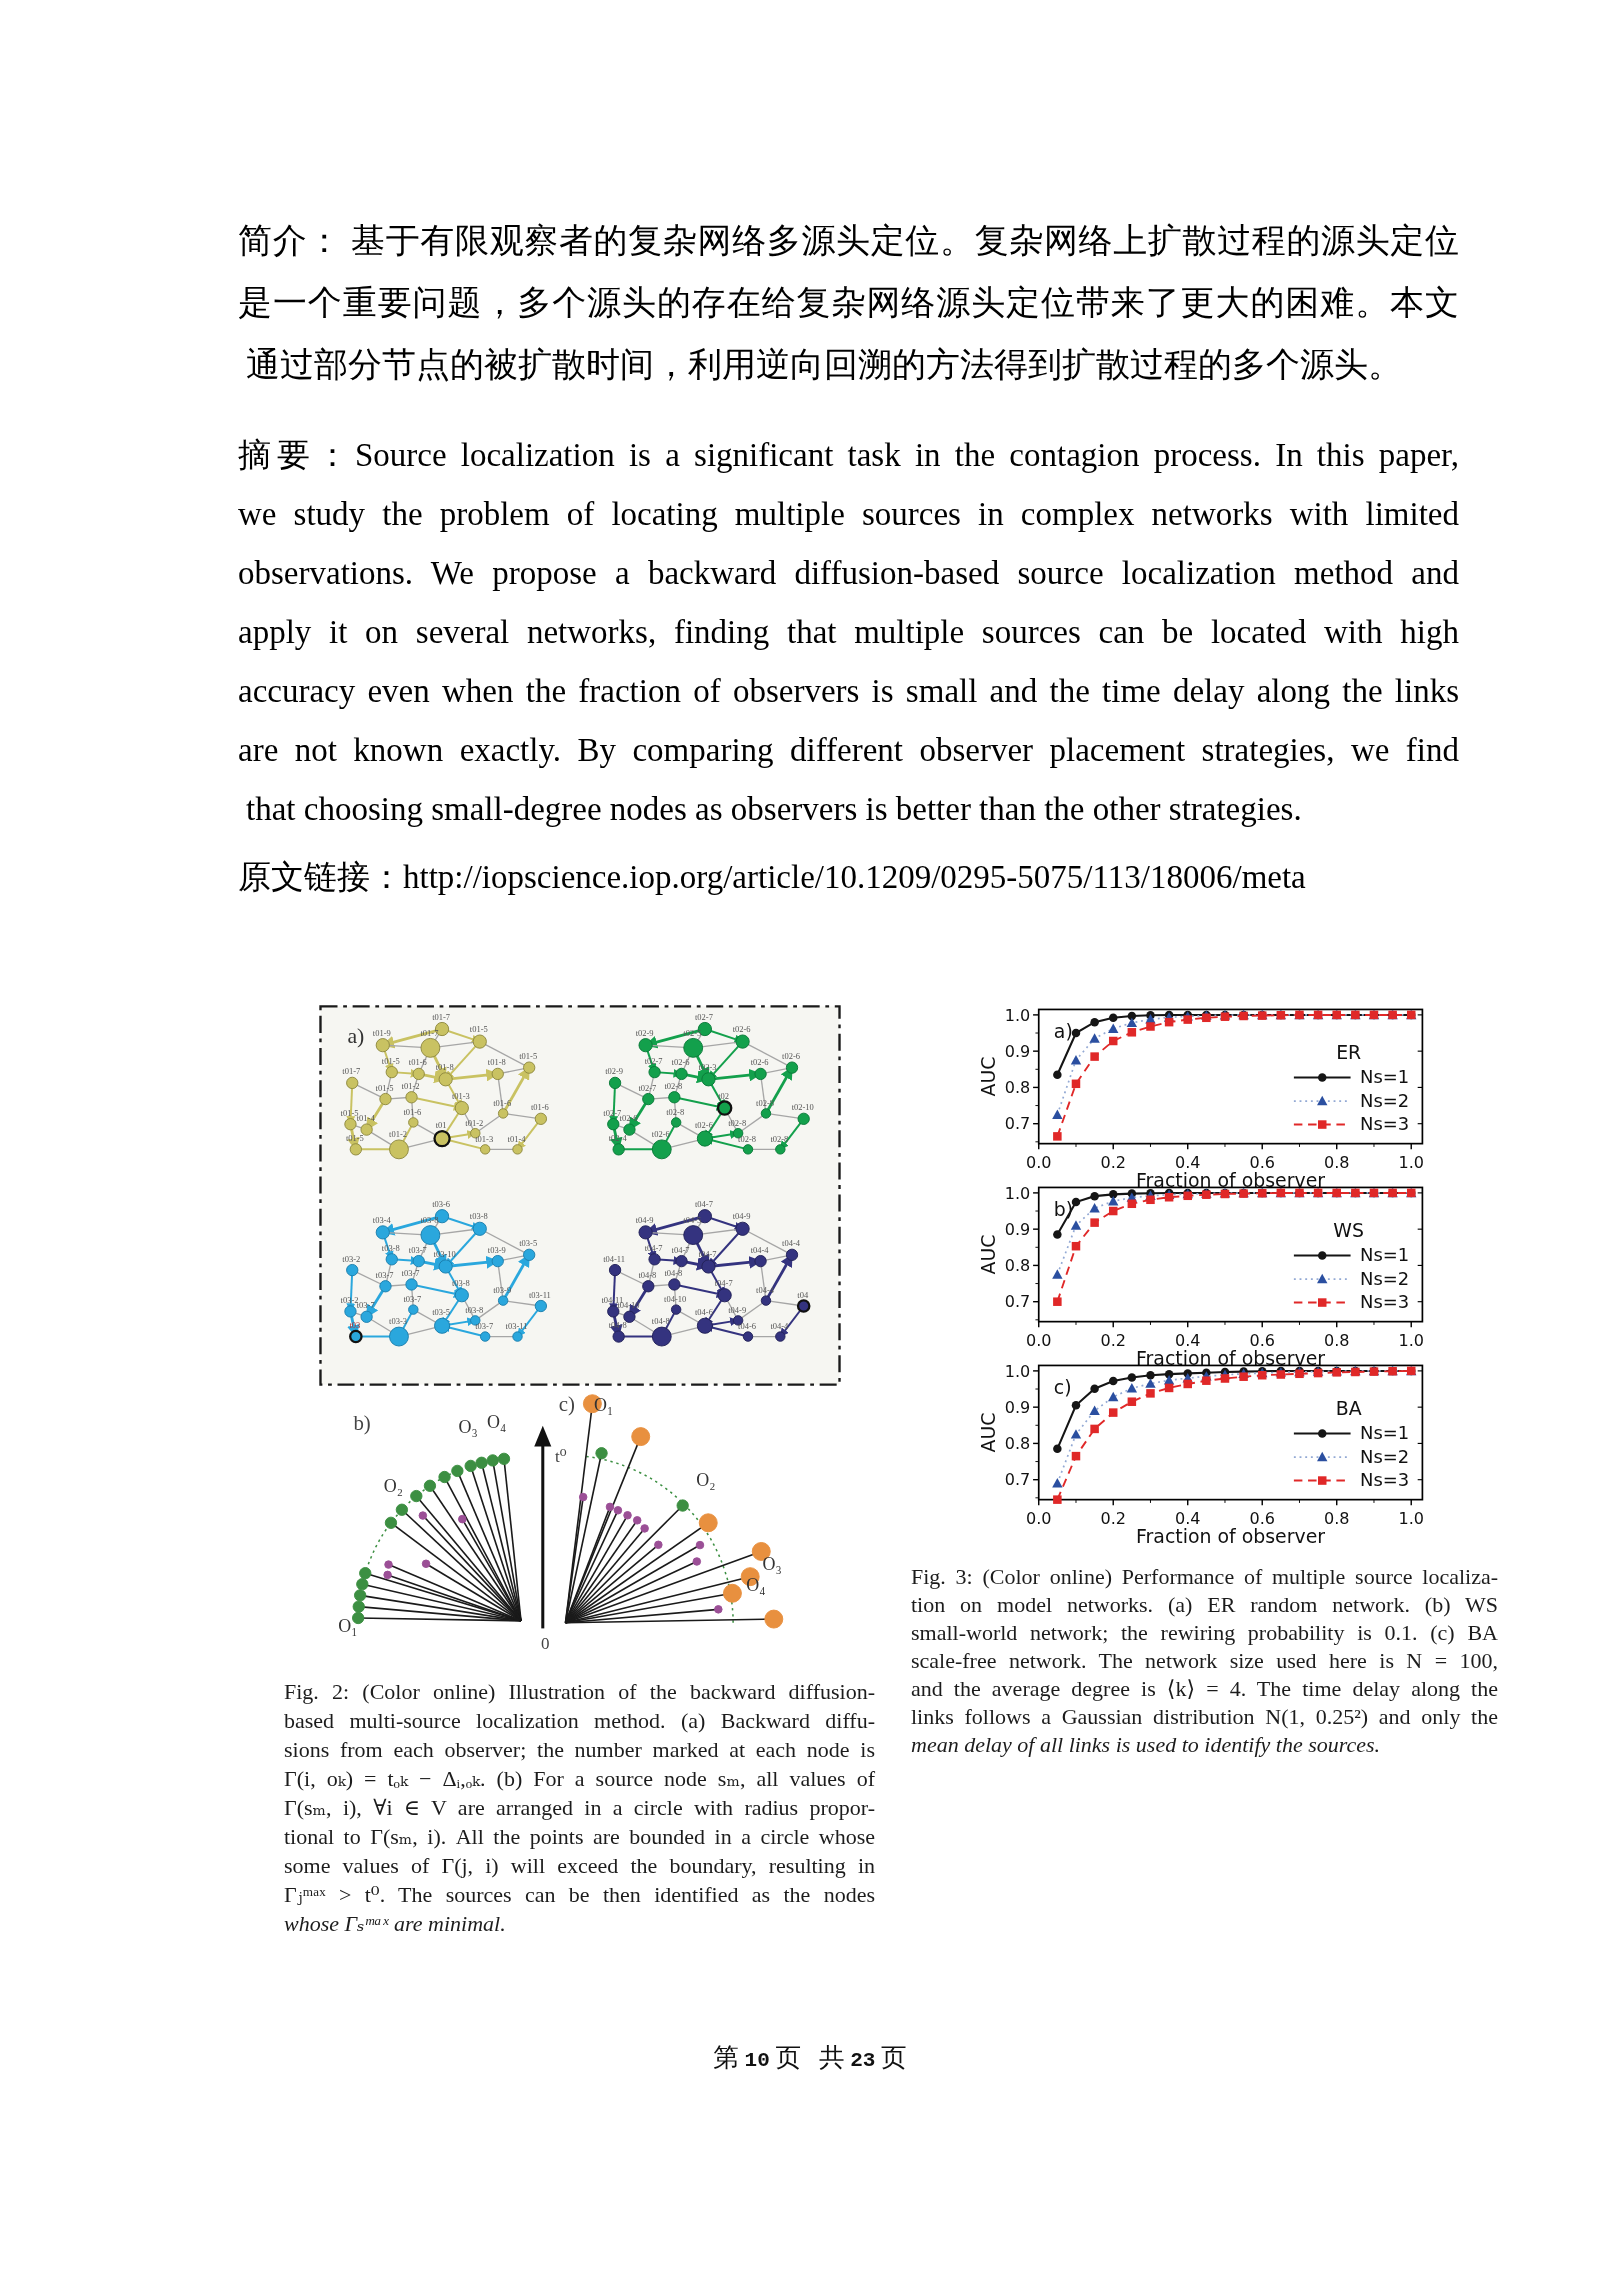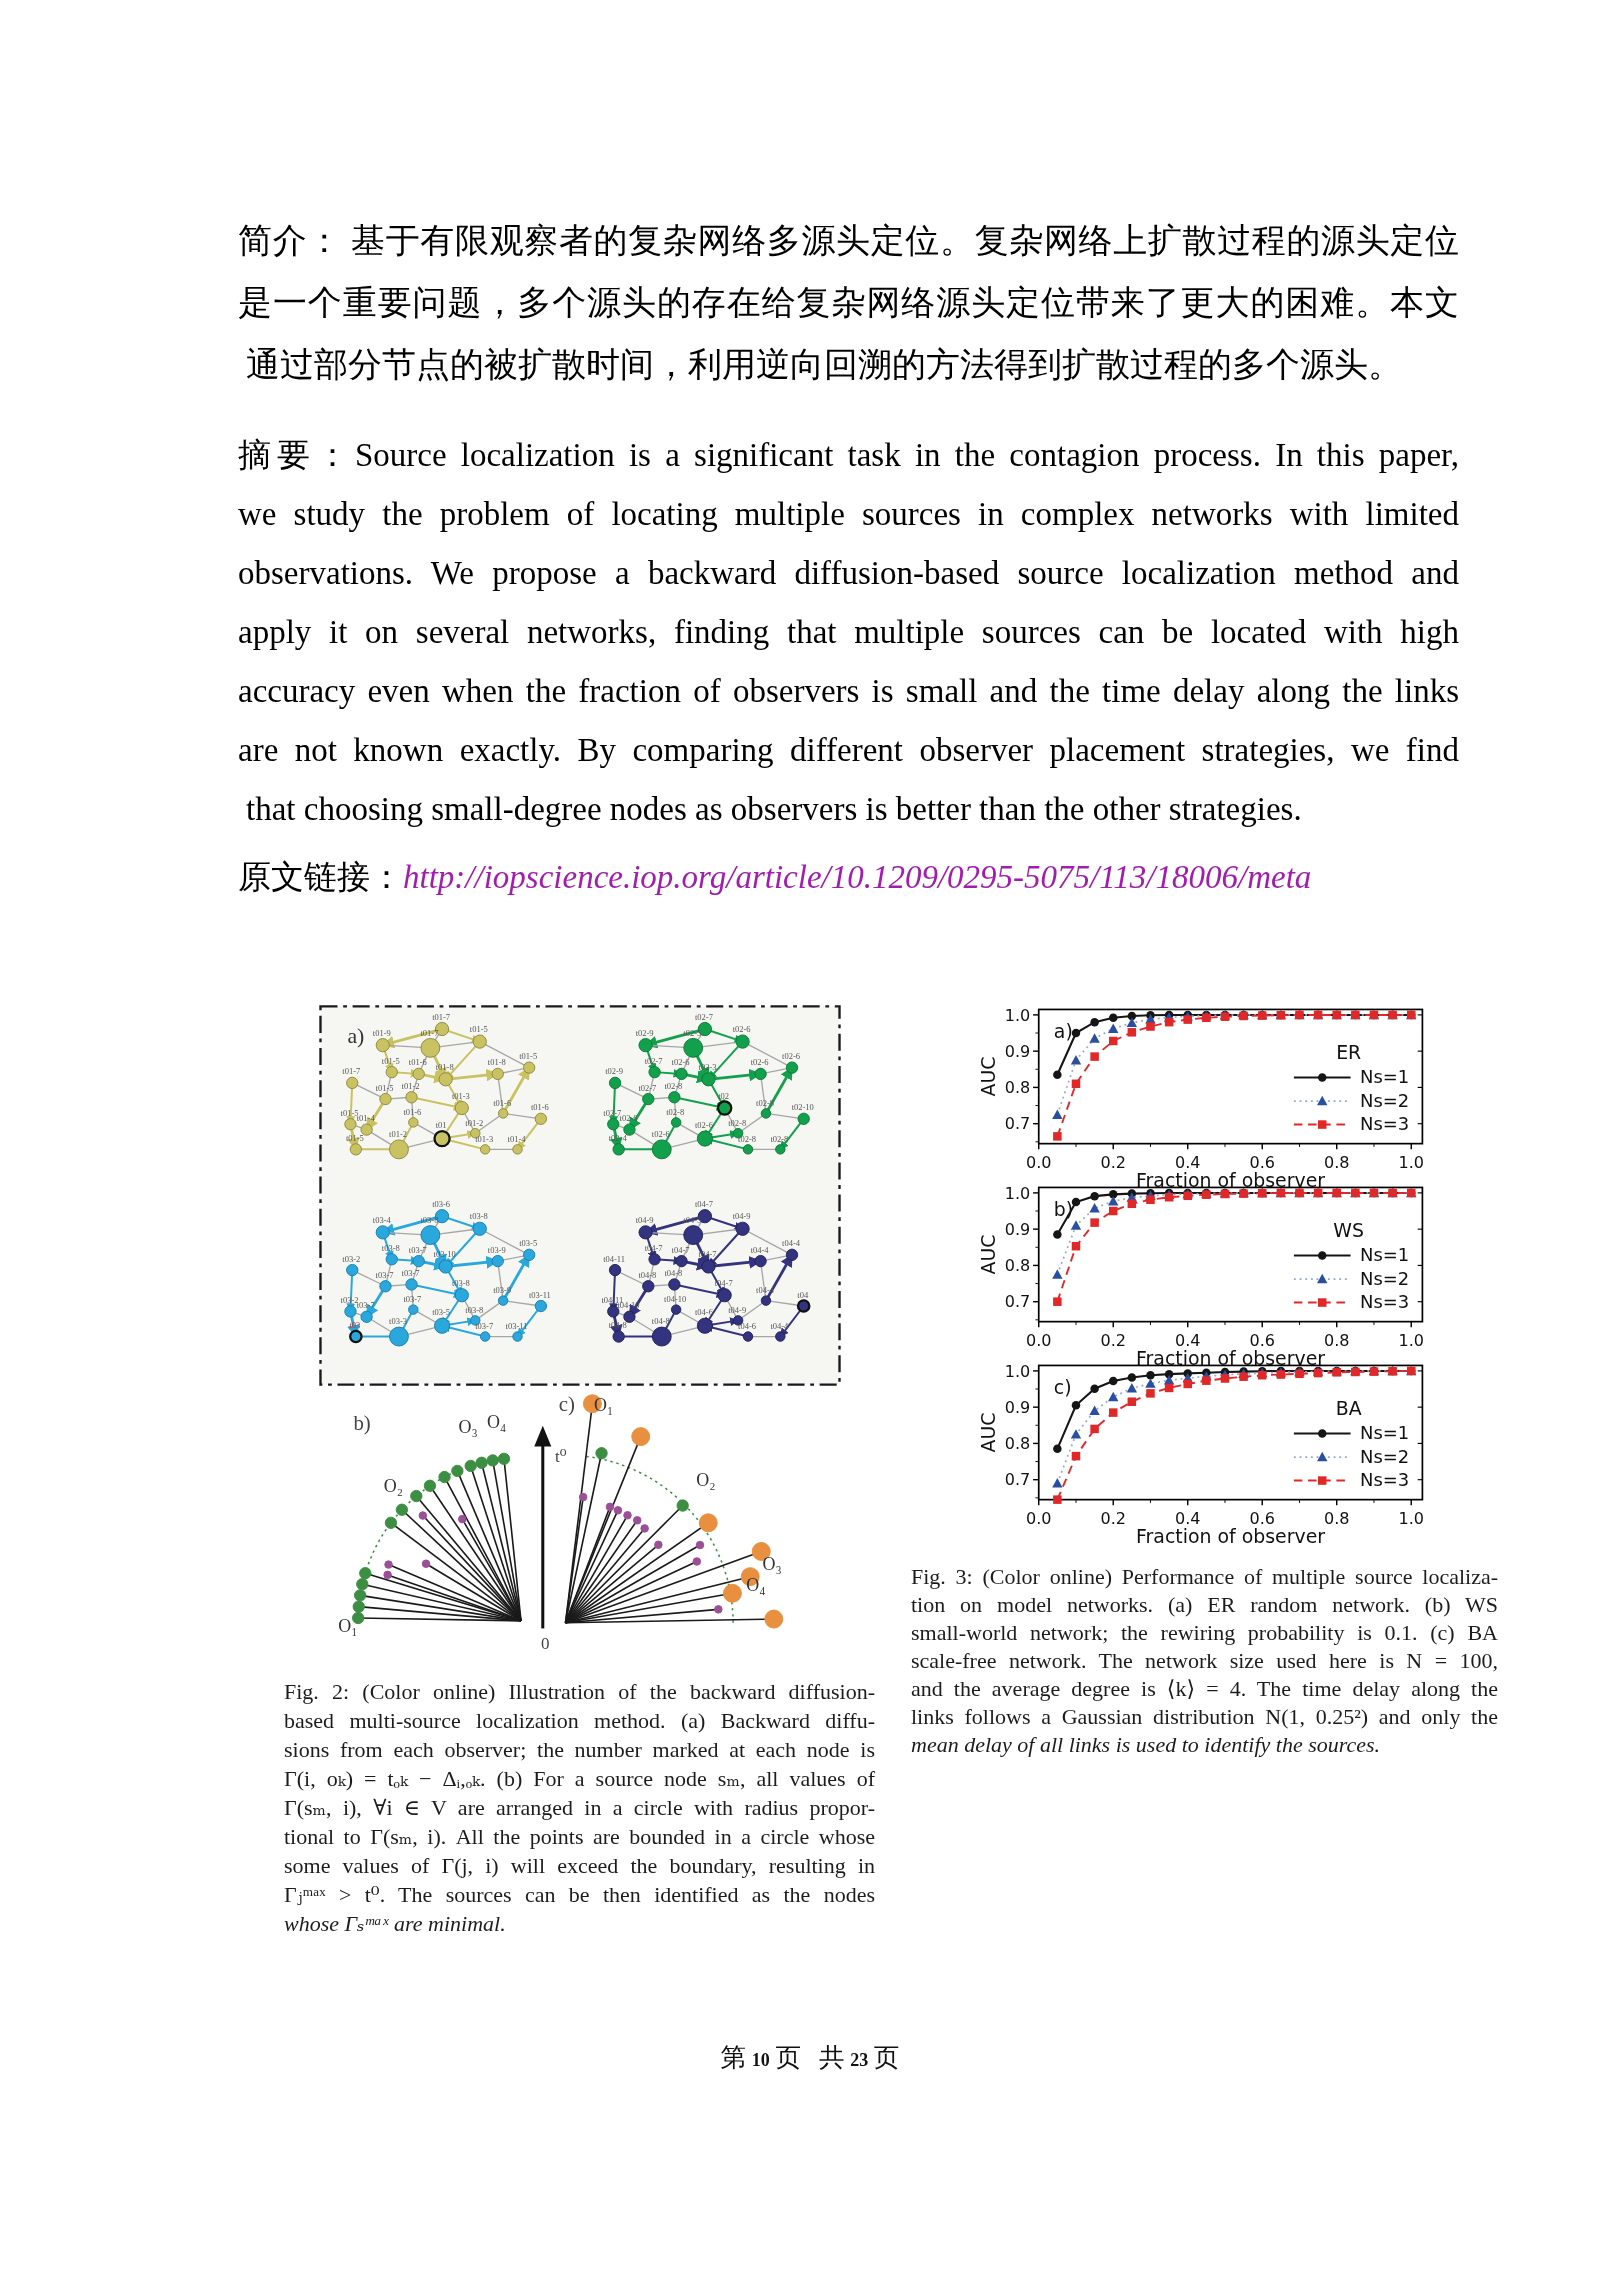--- a/index.html
+++ b/index.html
@@ -4,36 +4,36 @@
 <style>
   html,body{margin:0;padding:0;background:#ffffff;}
   .page{position:relative;width:1620px;height:2291px;background:#ffffff;overflow:hidden;
         font-family:"Liberation Serif","DejaVu Serif",serif;color:#000;padding-left:36px;}
   .para{position:absolute;left:238px;width:1221px;}
   .para .tline{text-align:justify;text-align-last:justify;white-space:normal;}
   .para .tline.last{text-align-last:left;margin-left:8px;}
   .intro{top:210px;font-size:34px;line-height:62px;}
   .abstract{top:426px;font-size:33px;line-height:59px;}
   .linkline{position:absolute;left:238px;top:855px;font-size:33px;white-space:nowrap;}
-  .linkline .url{color:#a21caf;font-style:italic;}
+  .linkline .url{color:#000000;}
   .caption{position:absolute;font-size:22px;color:#1c1c1c;}
   .caption .tline{text-align:justify;text-align-last:justify;}
   .caption .tline.last{text-align-last:left;font-style:italic;}
   #fig2-caption{left:284px;top:1677px;width:591px;line-height:29px;}
   #fig3-caption{left:911px;top:1563px;width:587px;line-height:28px;}
   svg{position:absolute;}
   svg text{font-family:"DejaVu Sans","Liberation Sans",sans-serif;}
   svg text.serif{font-family:"Liberation Serif","DejaVu Serif",serif;}
   #fig2-networks{left:319px;top:1005px;}
   #fig2-fans{left:325px;top:1384px;}
   .chart{left:980px;width:452px;height:189px;}
   #chart-0{top:1000px;} #chart-1{top:1178px;} #chart-2{top:1356px;}
   .footer{position:absolute;left:0;top:2040px;width:1620px;text-align:center;
           font-size:25.6px;color:#111;}
-  .footer b{font-family:Liberation Serif, serif;font-size:18px;}
+  .footer b{font-family:Liberation Mono, monospace;font-size:21px;}
   .footer span{margin:0 5.7px;}
 </style>
 </head>
 <body>
 
 <div class="page">
 
   <div class="para intro">
       <div class="tline">简介： 基于有限观察者的复杂网络多源头定位。复杂网络上扩散过程的源头定位</div>
       <div class="tline">是一个重要问题，多个源头的存在给复杂网络源头定位带来了更大的困难。本文</div>

